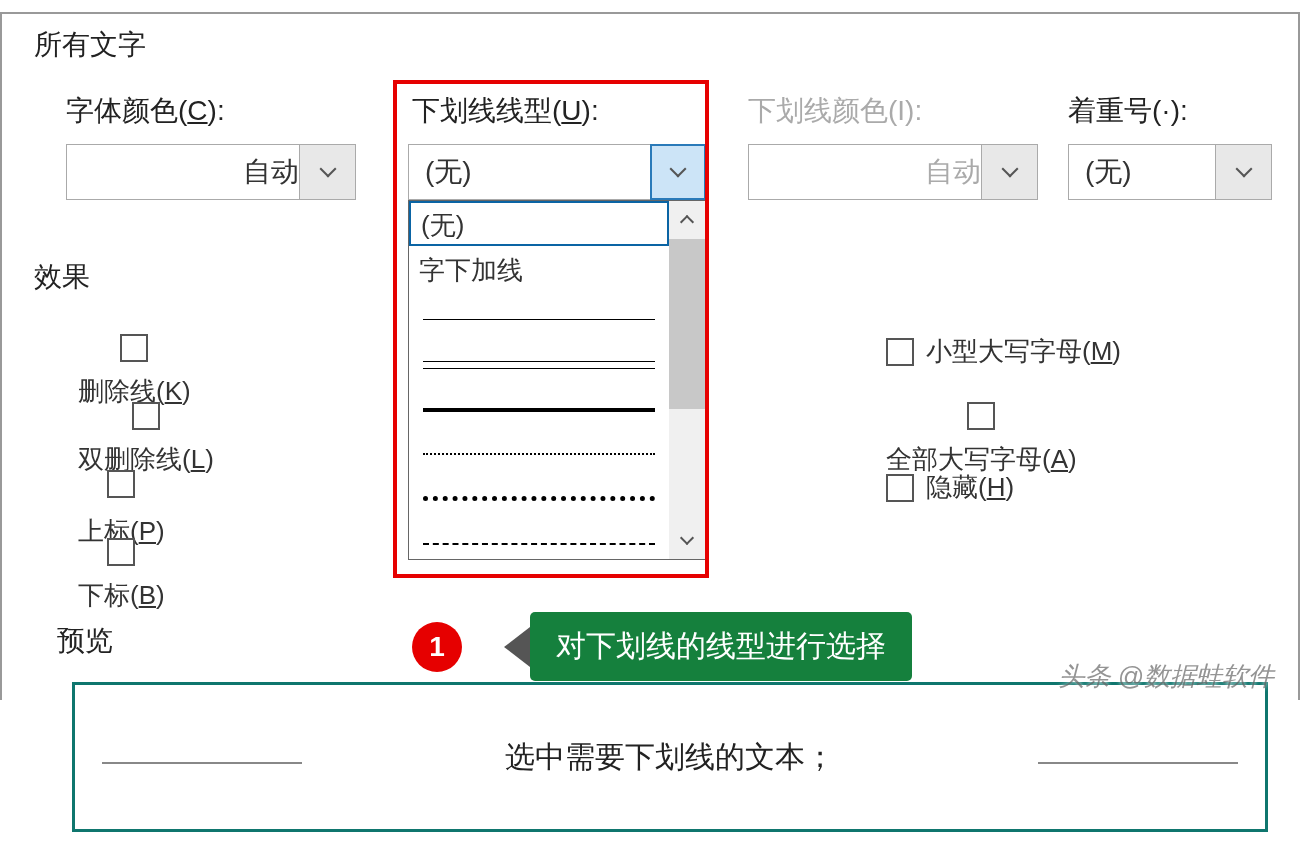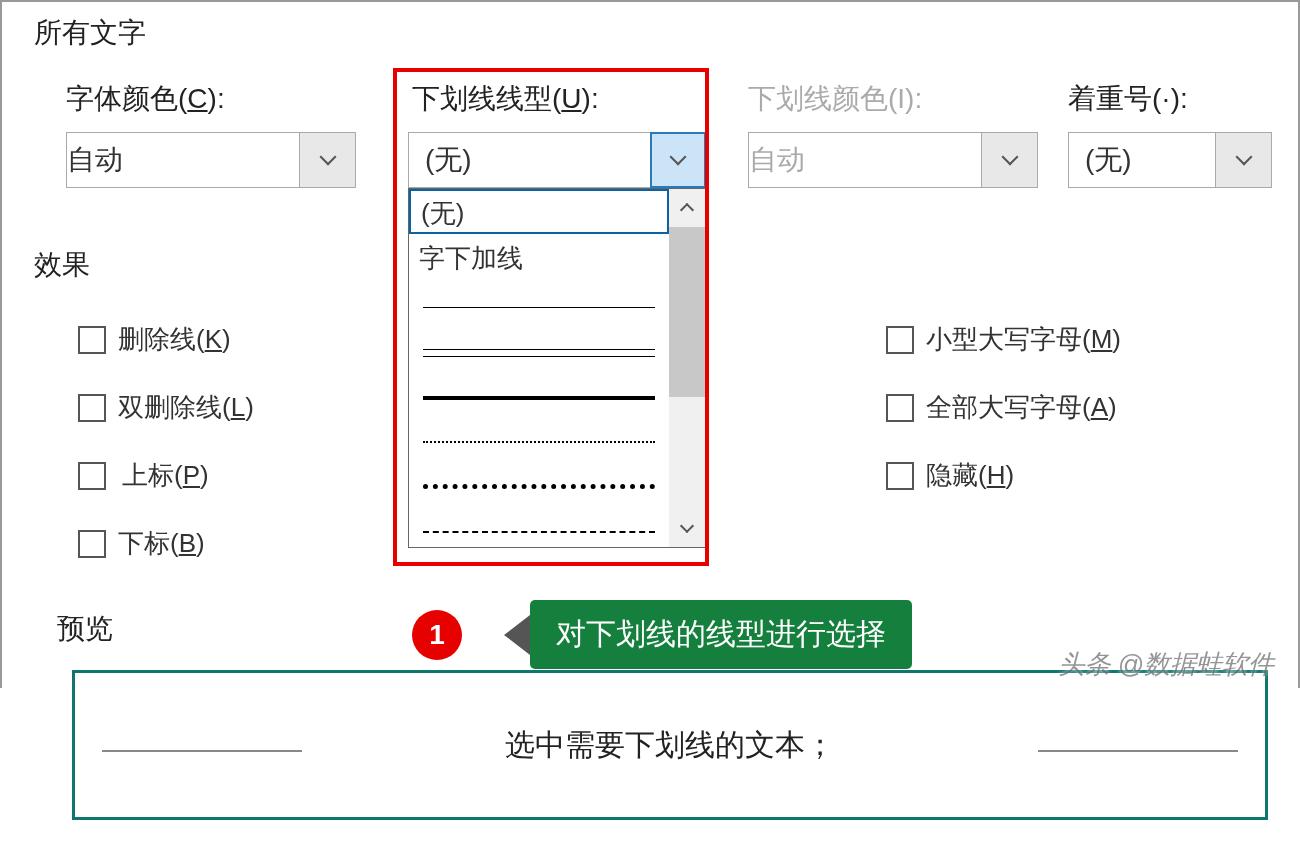--- a/index.html
+++ b/index.html
@@ -8,21 +8,21 @@
     background: #ffffff;
     width: 1300px;
     height: 846px;
     position: relative;
     overflow: hidden;
     color: #333;
     font-size: 26px;
   }
   .dialog {
     position: absolute;
-    left: 0; top: 0;
+    left: 0; top: 12px;
     width: 1300px;
     height: 688px;
     border: 2px solid #999;
     border-bottom: none;
     background: #fff;
     padding: 16px;
   }
   .section-label {
     position: absolute;
     font-size: 28px;
@@ -45,21 +45,21 @@
     background: #fff;
     display: flex;
     align-items: center;
   }
   .dropdown .dd-text {
     flex: 1;
     padding-left: 16px;
     font-size: 28px;
     text-align: left;
   }
-  .dropdown .dd-text.center { text-align: left; padding-left: 0; }
+  .dropdown .dd-text.center { text-align: right; padding-left: 0; }
   .dropdown .dd-text.disabled { color: #aaa; }
   .dropdown .dd-btn {
     width: 56px;
     height: 100%;
     border-left: 1px solid #aaa;
     background: #e8e8e8;
     display: flex;
     align-items: center;
     justify-content: center;
   }
@@ -153,28 +153,28 @@
     position: absolute;
     display: flex;
     align-items: center;
     gap: 12px;
   }
   .checkbox-box {
     width: 28px; height: 28px;
     border: 2px solid #555;
     background: #fff;
   }
-  .cb-l { left: 76px; }
+  .cb-l { left: 76px; flex-direction: column; }
   .cb1 { top: 320px; }
   .cb2 { top: 388px; }
   .cb3 { top: 456px; gap: 16px; }
   .cb4 { top: 524px; }
   .cb-r { left: 884px; }
   .cbr1 { top: 320px; }
-  .cbr2 { top: 388px; }
+  .cbr2 { top: 388px; flex-direction: column; }
   .cbr3 { top: 456px; }
 
   .preview-label { left: 32px; top: 608px; font-size: 28px; margin-left: 23px;}
   .preview-box {
     position: absolute;
     left: 70px; right: 30px;
     top: 668px;
     height: 150px;
     border: 3px solid #0f766e;
     display: flex;

